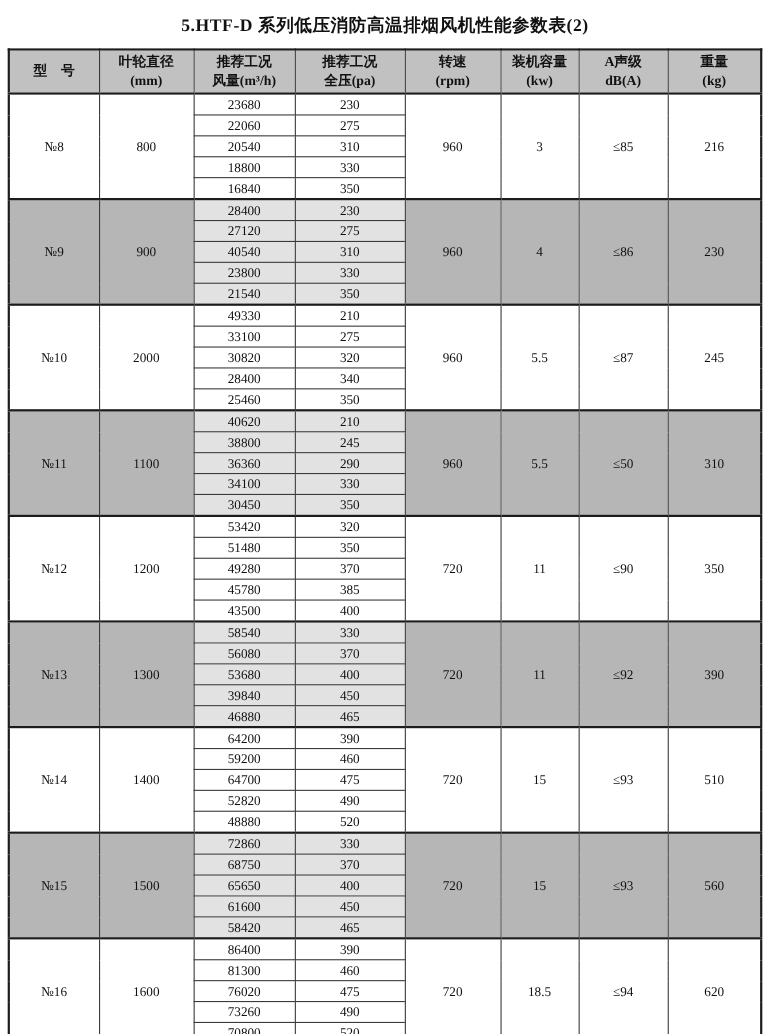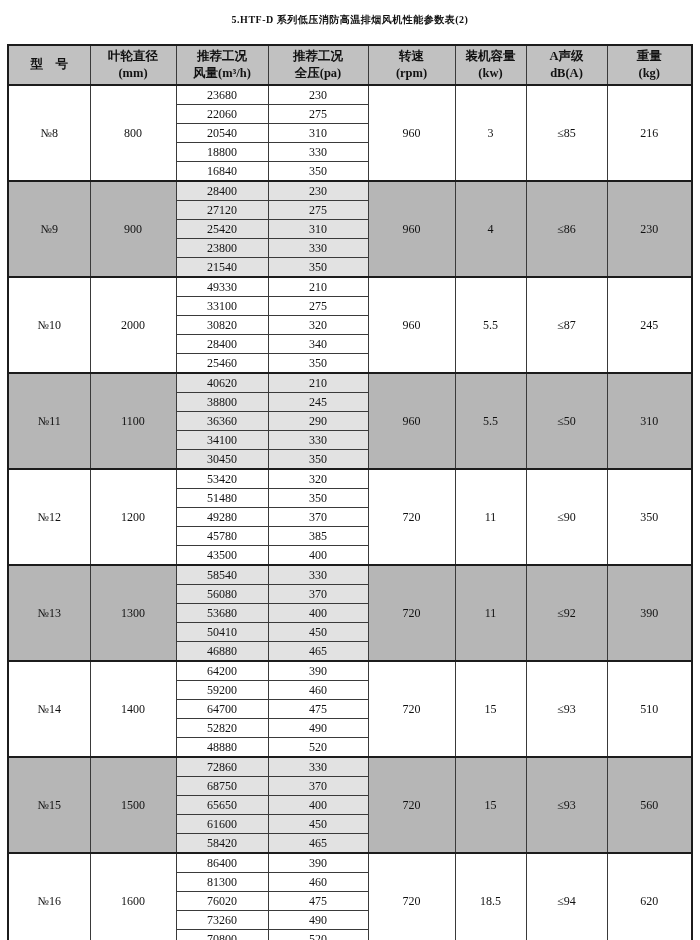--- a/index.html
+++ b/index.html
@@ -12,21 +12,21 @@
     height: 940px;
     font-family: "Liberation Serif", "DejaVu Serif", serif;
     color: #111111;
     overflow: hidden;
   }
   .page-title {
     box-sizing: border-box;
     height: 44px;
     padding-top: 13px;
     text-align: center;
-    font-size: 10px;
+    font-size: 16px;
     font-weight: bold;
     letter-spacing: 0.5px;
   }
   table.perf {
     table-layout: fixed;
     width: 684px;
     margin: 0 auto;
     border-collapse: collapse;
     border: 2px solid #1c1c1c;
   }
@@ -132,21 +132,21 @@
         <td class="shade" rowspan="5">960</td>
         <td class="shade" rowspan="5">4</td>
         <td class="shade" rowspan="5">≤86</td>
         <td class="shade" rowspan="5">230</td>
       </tr>
       <tr>
         <td class="shade-inner">27120</td>
         <td class="shade-inner">275</td>
       </tr>
       <tr>
-        <td class="shade-inner">25420</td>
+        <td class="shade-inner">40540</td>
         <td class="shade-inner">310</td>
       </tr>
       <tr>
         <td class="shade-inner">23800</td>
         <td class="shade-inner">330</td>
       </tr>
       <tr>
         <td class="shade-inner">21540</td>
         <td class="shade-inner">350</td>
       </tr>
@@ -240,21 +240,21 @@
       </tr>
       <tr>
         <td class="shade-inner">56080</td>
         <td class="shade-inner">370</td>
       </tr>
       <tr>
         <td class="shade-inner">53680</td>
         <td class="shade-inner">400</td>
       </tr>
       <tr>
-        <td class="shade-inner">50410</td>
+        <td class="shade-inner">39840</td>
         <td class="shade-inner">450</td>
       </tr>
       <tr>
         <td class="shade-inner">46880</td>
         <td class="shade-inner">465</td>
       </tr>
       <tr class="group-start">
         <td rowspan="5">№14</td>
         <td rowspan="5">1400</td>
         <td>64200</td>

